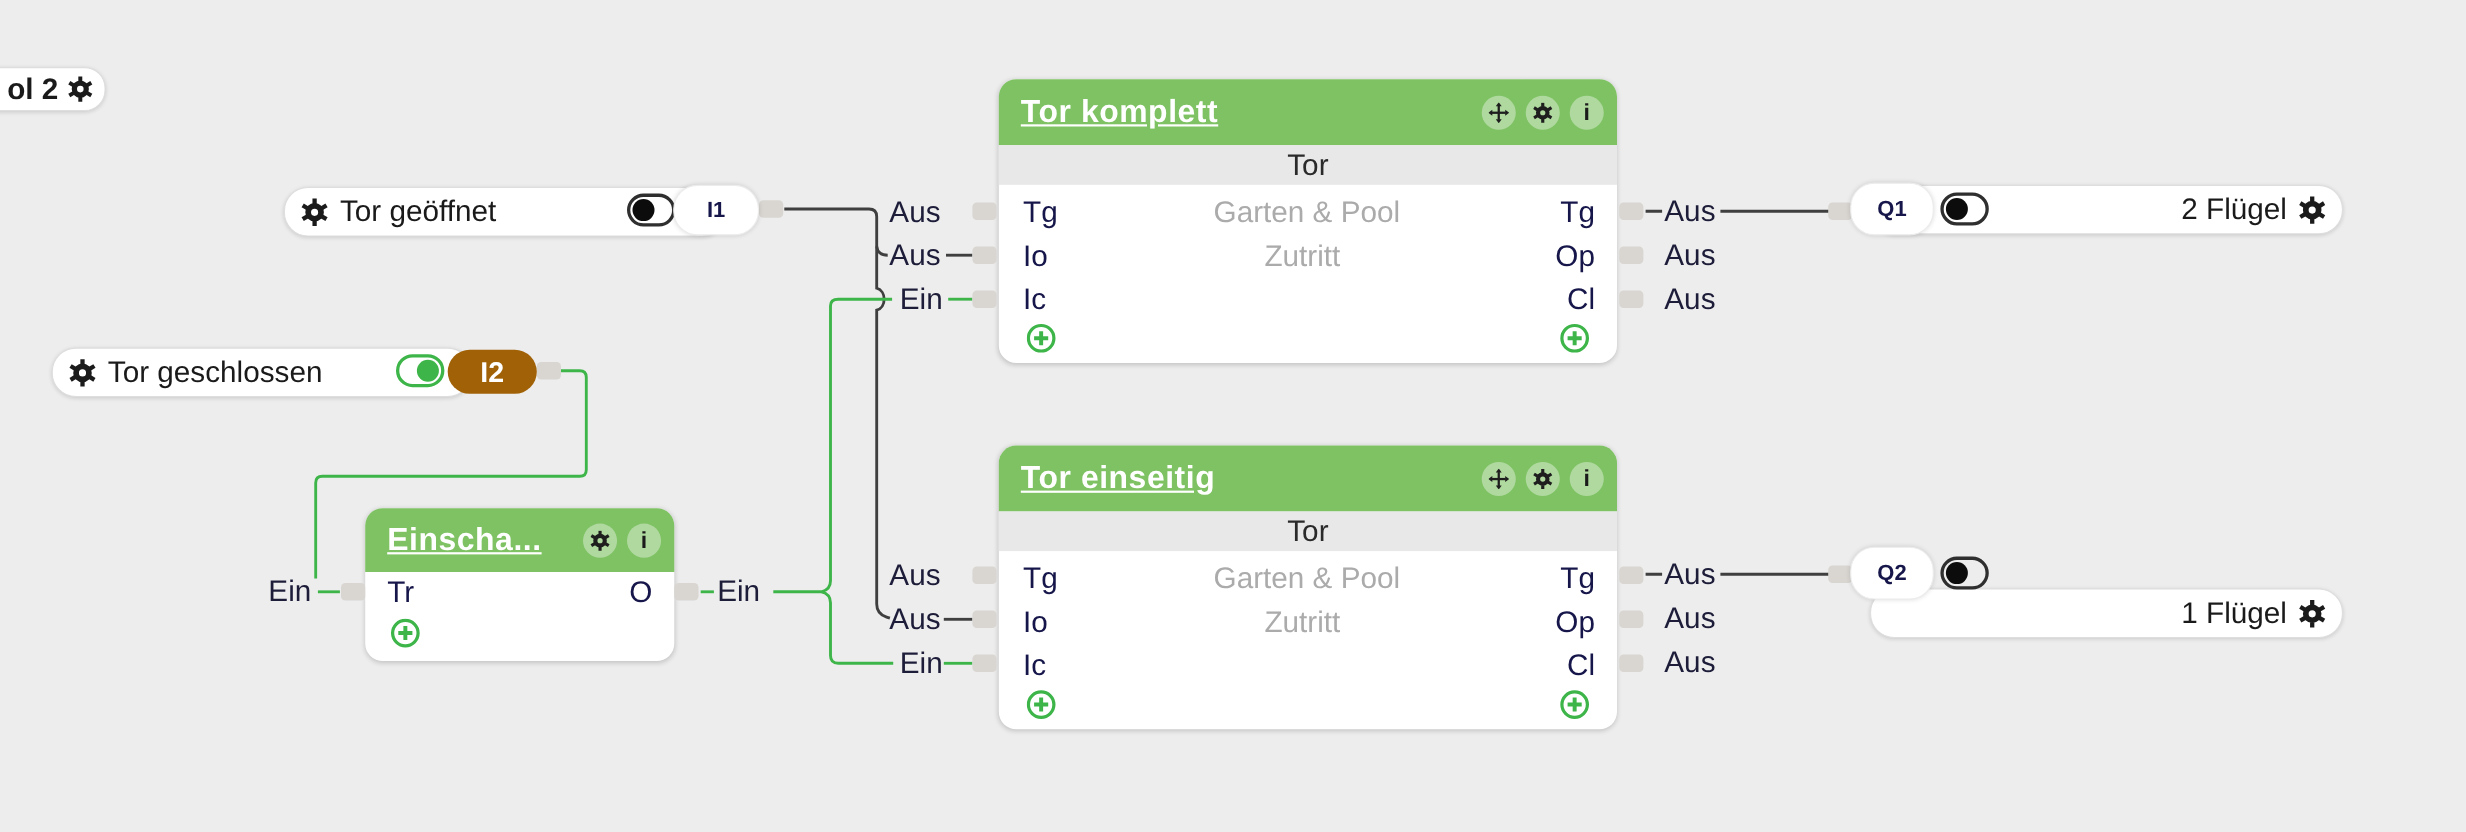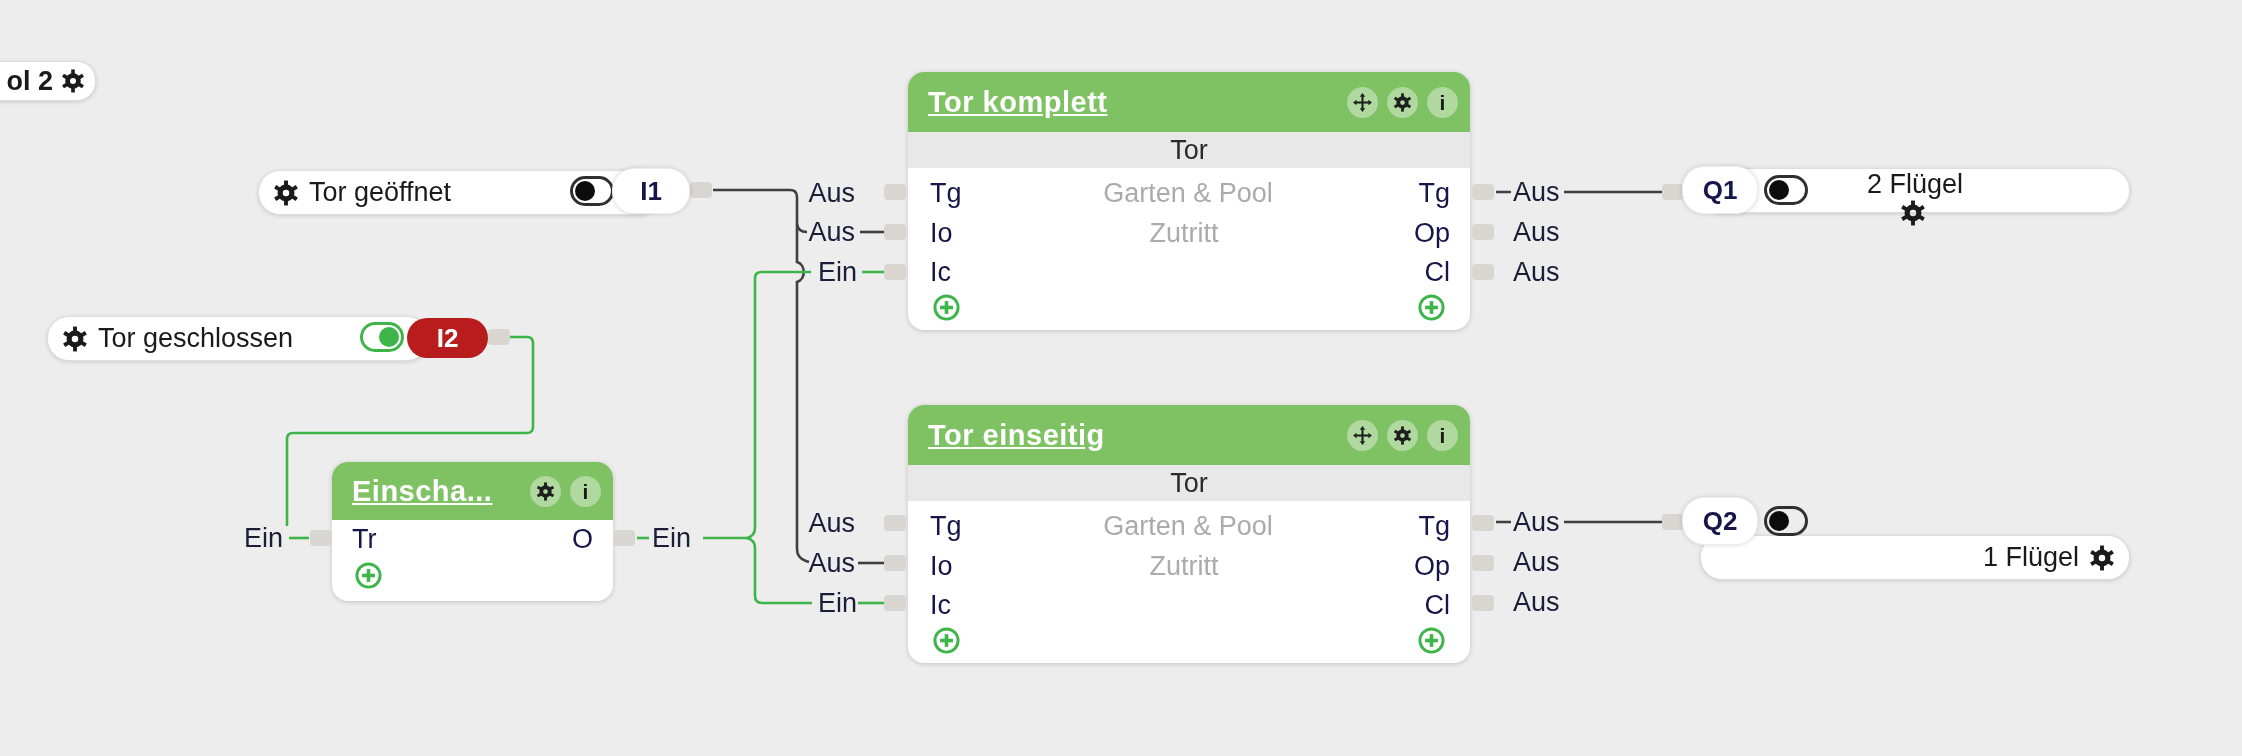--- a/index.html
+++ b/index.html
@@ -23,22 +23,22 @@
   .pin.r{text-align:right;}
   .muted{position:absolute;color:#ababab;font-size:27px;transform:translate(-50%,-50%);white-space:nowrap;z-index:3;}
   .addicon{position:absolute;width:27px;height:27px;color:#3db549;z-index:3;}
   .addicon svg{width:27px;height:27px;}
   
   .pill{position:absolute;background:#ffffff;border:1px solid #dedede;border-radius:22px;box-shadow:0 1px 4px rgba(0,0,0,.15);display:flex;align-items:center;z-index:2;}
   .pill .gear-left{width:26px;height:26px;color:#1b1b1b;margin:0 10px 0 14px;}
   .pill .gear-right{width:26px;height:26px;color:#1b1b1b;margin:0 14px 0 10px;}
   .pill .gear-left svg,.pill .gear-right svg{width:26px;height:26px;}
   .pill-label{font-size:27px;color:#1a1a1a;white-space:nowrap;}
-  .subpill{position:absolute;background:#ffffff;border:1px solid #ececec;border-radius:22px;box-shadow:0 0 5px rgba(0,0,0,.15);display:flex;align-items:center;justify-content:center;font-weight:bold;font-size:26px;color:#16164a;z-index:4;}
-  .greenpill{position:absolute;background:#b91c1c;border-radius:21px;display:flex;align-items:center;justify-content:center;font-weight:bold;font-size:26px;color:#ffffff;z-index:4;}
+  .subpill{position:absolute;background:#ffffff;border:1px solid #ececec;border-radius:22px;box-shadow:0 0 5px rgba(0,0,0,.15);display:flex;align-items:center;justify-content:center;font-weight:bold;font-size:20px;color:#16164a;z-index:4;}
+  .greenpill{position:absolute;background:#a16207;border-radius:21px;display:flex;align-items:center;justify-content:center;font-weight:bold;font-size:26px;color:#ffffff;z-index:4;}
   
   .toggle{position:absolute;width:44px;height:30px;border:3px solid #2f2f2f;border-radius:17px;box-sizing:border-box;z-index:4;}
   .toggle::after{content:"";position:absolute;top:2px;left:2px;width:20px;height:20px;border-radius:50%;background:#0c0c0c;}
   .toggle.on{border-color:#3db549;}
   .toggle.on::after{left:auto;right:2px;background:#3db549;}
   .spacer{flex:1;}
 </style>
 </head>
 <body>
 
@@ -247,21 +247,21 @@
   <span class="stub" style="left:1472px;top:555px;"></span>
   <span class="stub" style="left:1472px;top:595px;"></span>
   <span class="vlabel right" style="left:778px;top:523px;width:77px;">Aus</span>
   <span class="vlabel right" style="left:778px;top:563px;width:77px;">Aus</span>
   <span class="vlabel right" style="left:778px;top:603px;width:79px;">Ein</span>
   <span class="vlabel" style="left:1513px;top:522px;">Aus</span>
   <span class="vlabel" style="left:1513px;top:562px;">Aus</span>
   <span class="vlabel" style="left:1513px;top:602px;">Aus</span>
 
   <span class="stub" style="left:1662px;top:184px;"></span>
-  <div class="pill" style="left:1700px;top:168px;width:428px;height:43px;flex-direction:column;">
+  <div class="pill" style="left:1700px;top:168px;width:428px;height:43px;">
     <span class="spacer"></span>
     <span class="pill-label">2 Flügel</span>
     <span class="gear-right"><svg>
           <use href="#sym-gear"></use>
         </svg></span>
   </div>
   <div class="subpill" style="left:1682px;top:166px;width:74px;height:46px;">
     <span>Q1</span>
   </div>
   <span class="toggle off" style="left:1764px;top:175px;"></span>

